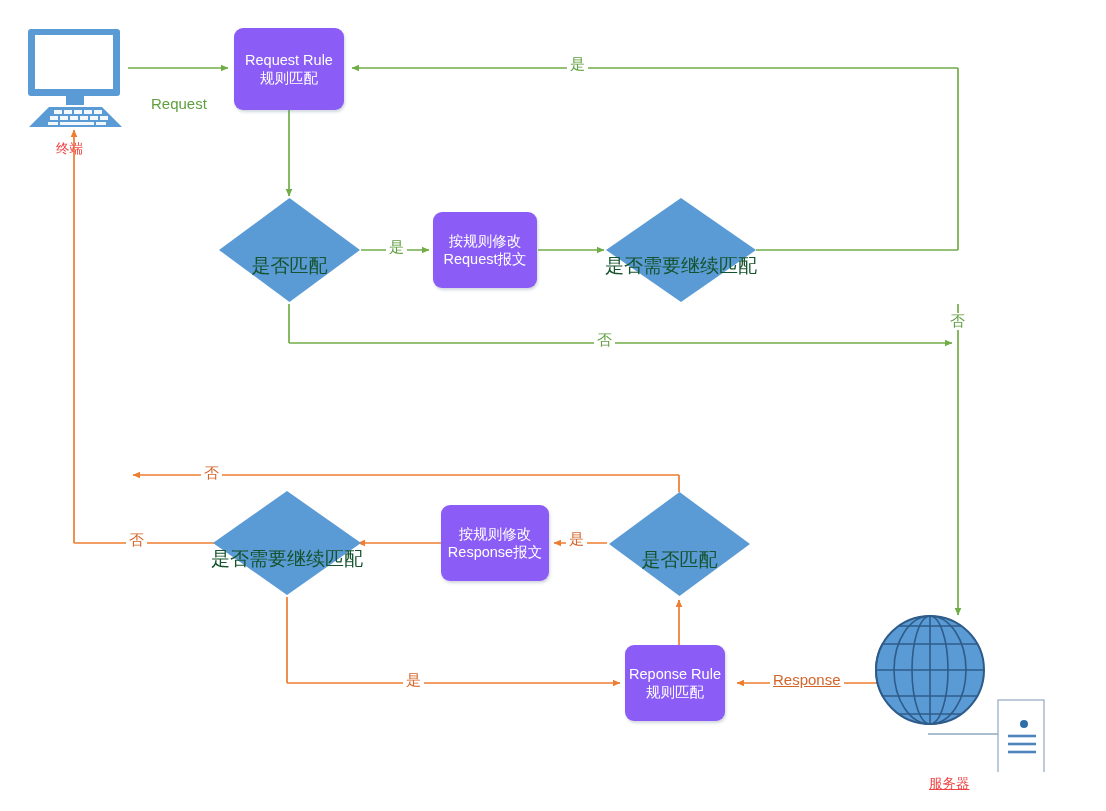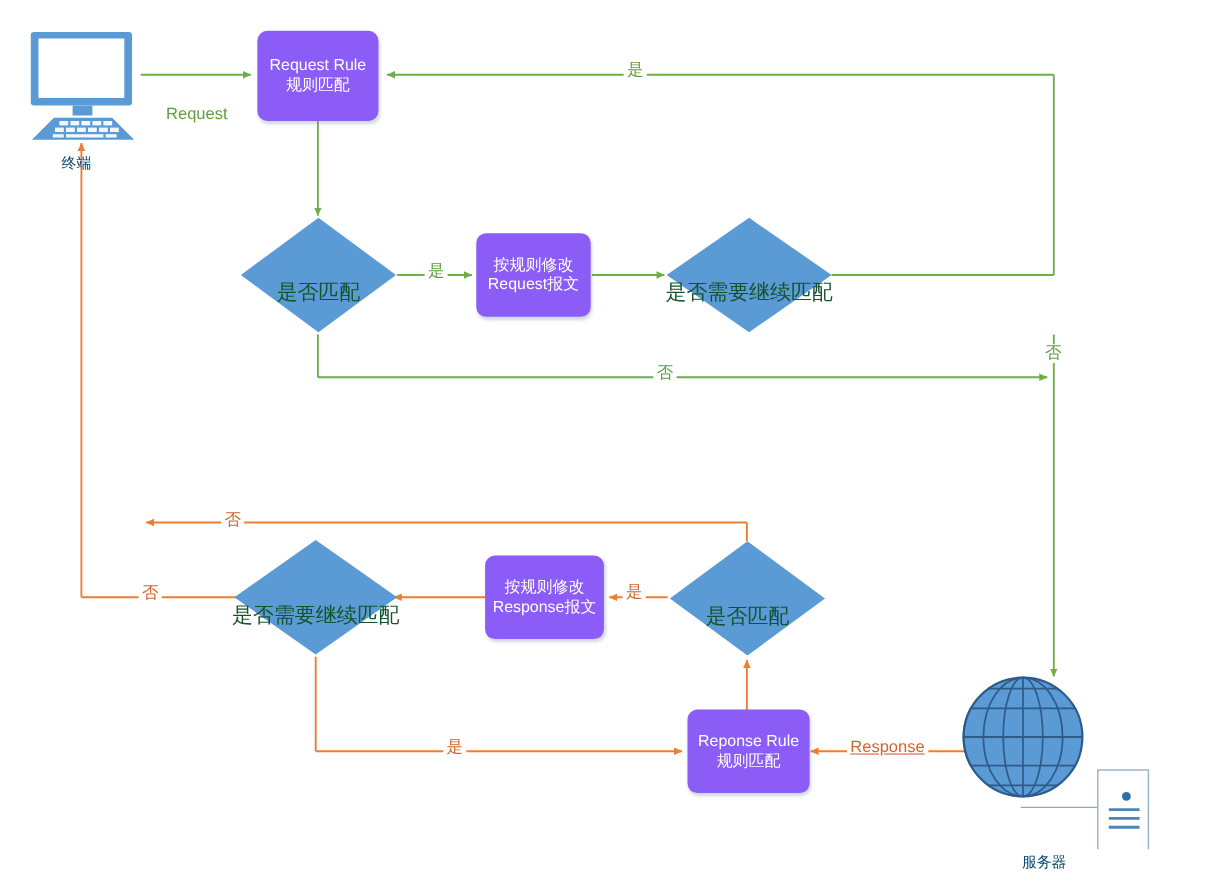--- a/index.html
+++ b/index.html
@@ -70,21 +70,21 @@
     padding: 0 3px;
     z-index: 4;
     white-space: nowrap;
     line-height: 1.1;
   }
   .lbl-green { color: #5E9E3E; }
   .lbl-orange { color: #D3652A; }
   .icon-caption {
     position: absolute;
     font-size: 13.5px;
-    color: #0c4a6e;
+    color: #ef4444;
     z-index: 4;
     white-space: nowrap;
   }
   .icon-box {
     position: absolute;
     z-index: 2;
   }
 </style>
 </head>
 <body>
@@ -188,21 +188,21 @@
       <line x1="58" y1="122" x2="128" y2="122" stroke="#8FA9BF" stroke-width="1.3"></line>
       <rect x="128" y="88" width="46" height="76" fill="#ffffff" stroke="#9AB0C4" stroke-width="1.3"></rect>
       <circle cx="154" cy="112" r="4" fill="#2E6FA8"></circle>
       <g stroke="#4E84BC" stroke-width="2.6">
         <line x1="138" y1="124" x2="166" y2="124"></line>
         <line x1="138" y1="132" x2="166" y2="132"></line>
         <line x1="138" y1="140" x2="166" y2="140"></line>
       </g>
     </svg>
   </div>
-  <div class="icon-caption" style="left:929px; top:775px;">服务器</div>
+  <div class="icon-caption" style="left:929px; top:775px;text-decoration:underline;">服务器</div>
 
   <div class="node proc" style="left:234px; top:28px; width:110px; height:82px;">
     <div>
       <div>Request Rule</div>
       <div>规则匹配</div>
     </div>
   </div>
 
   <div class="diamond-wrap" style="left:218px; top:197px; width:143px; height:106px;">
     <svg class="diamond-shape" viewBox="0 0 143 106" xmlns="http://www.w3.org/2000/svg">
@@ -239,21 +239,21 @@
     </div>
   </div>
 
   <div class="diamond-wrap" style="left:608px; top:491px; width:143px; height:106px;">
     <svg class="diamond-shape" viewBox="0 0 143 106" xmlns="http://www.w3.org/2000/svg">
       <polygon points="71.5,1 142,53 71.5,105 1,53" fill="#5B9BD5"></polygon>
     </svg>
     <div class="diamond-label">是否匹配</div>
   </div>
 
-  <div class="node proc" style="left:625px; top:645px; width:111px; height:76px;">
+  <div class="node proc" style="left:625px; top:645px; width:100px; height:76px;">
     <div>
       <div>Reponse Rule</div>
       <div>规则匹配</div>
     </div>
   </div>
 
   <div class="edge-label lbl-green" style="left:148px; top:58px;margin-top:38px;">Request</div>
 
   <div class="edge-label lbl-green" style="left:567px; top:56px;">是</div>
 

